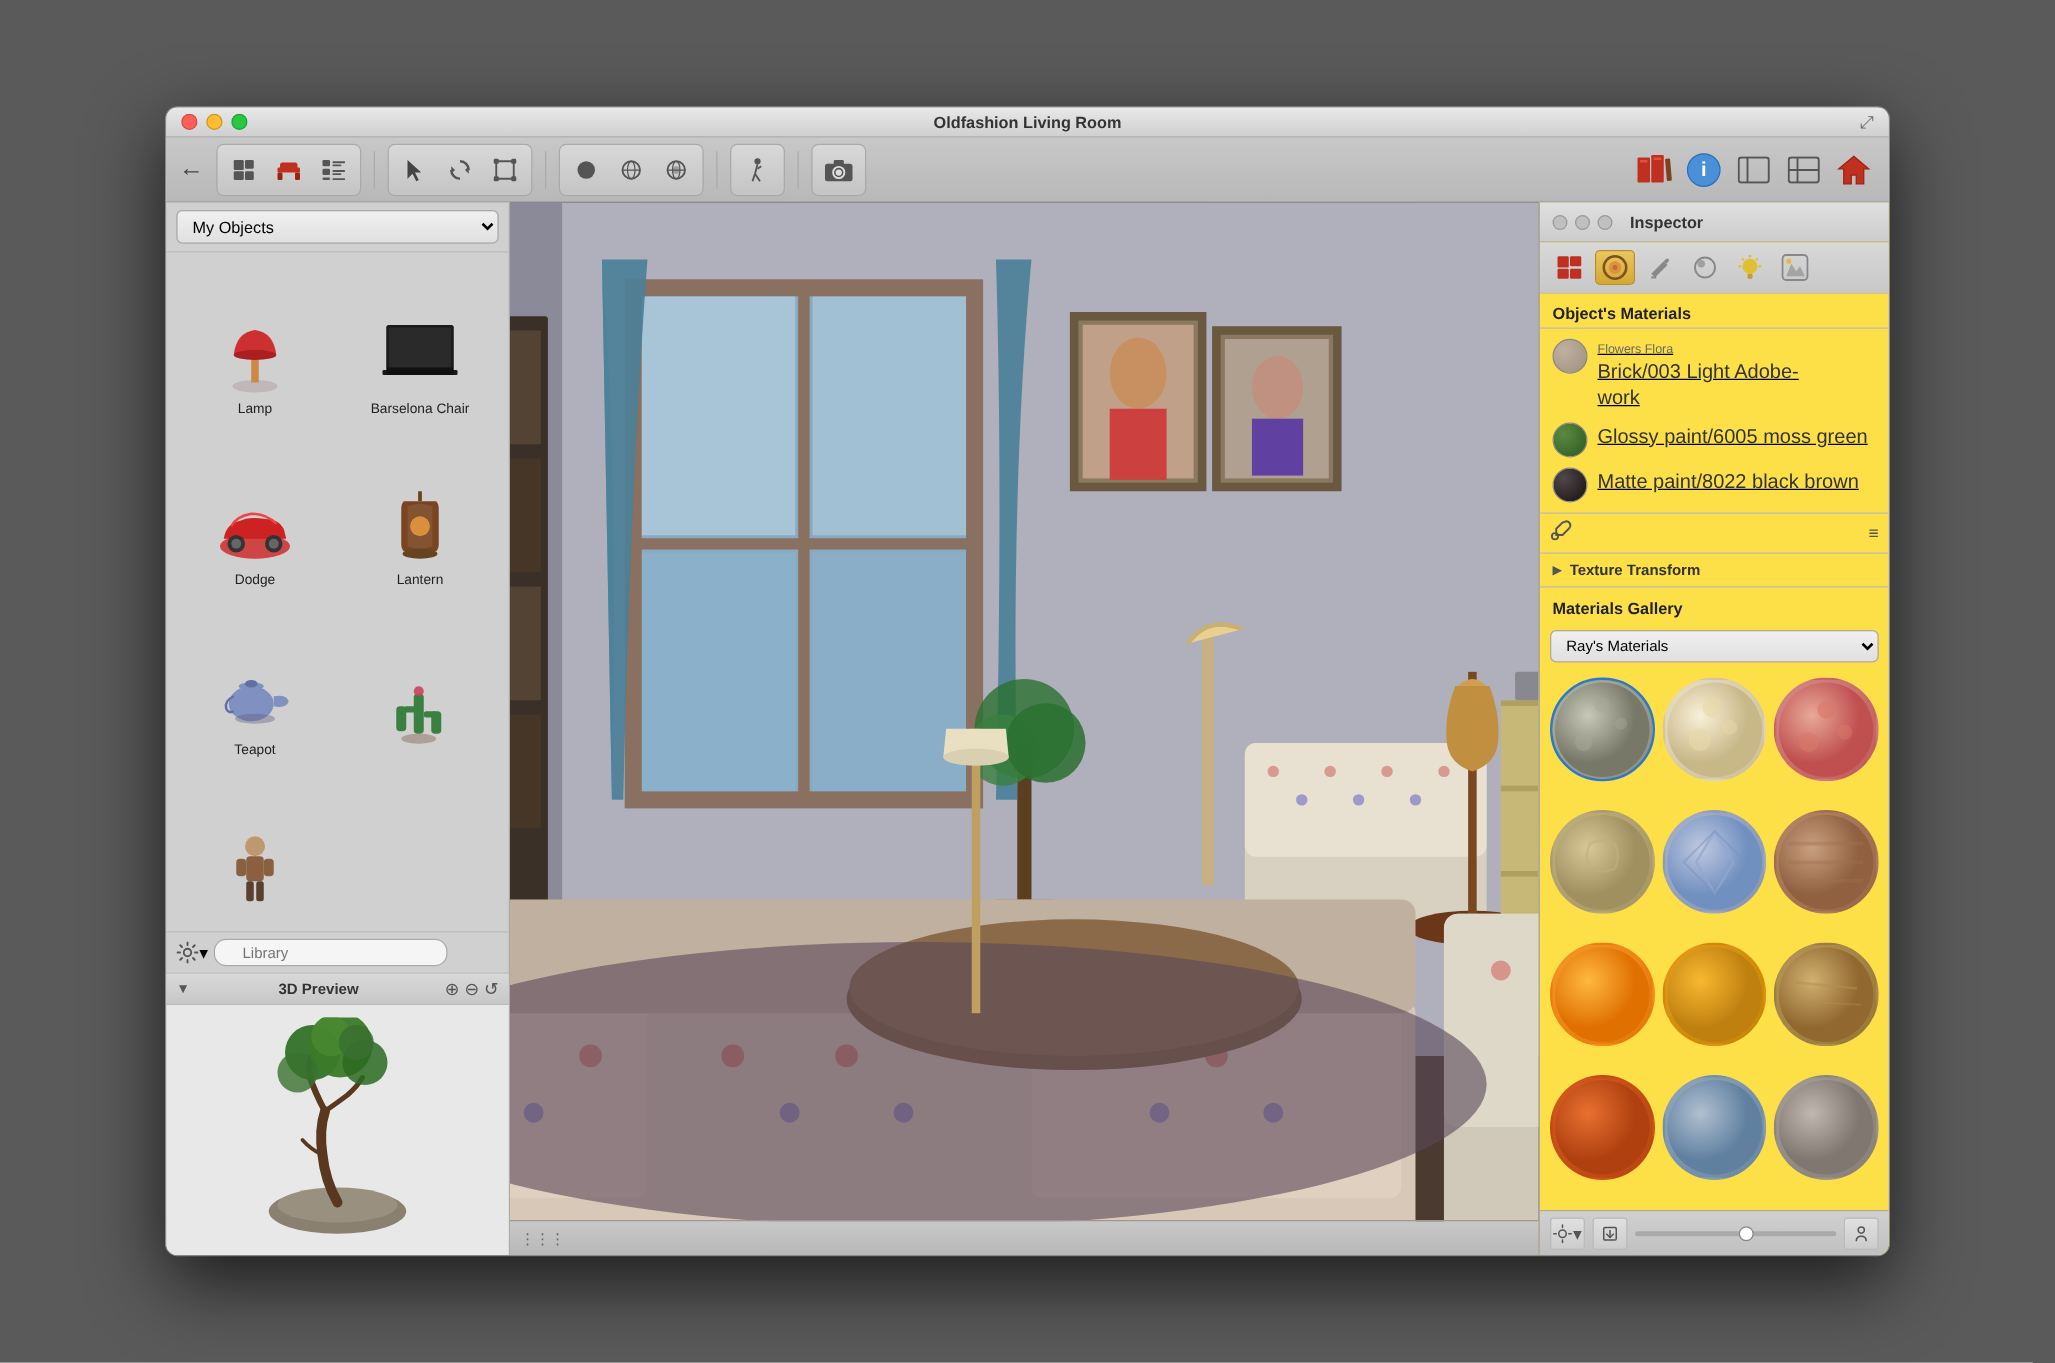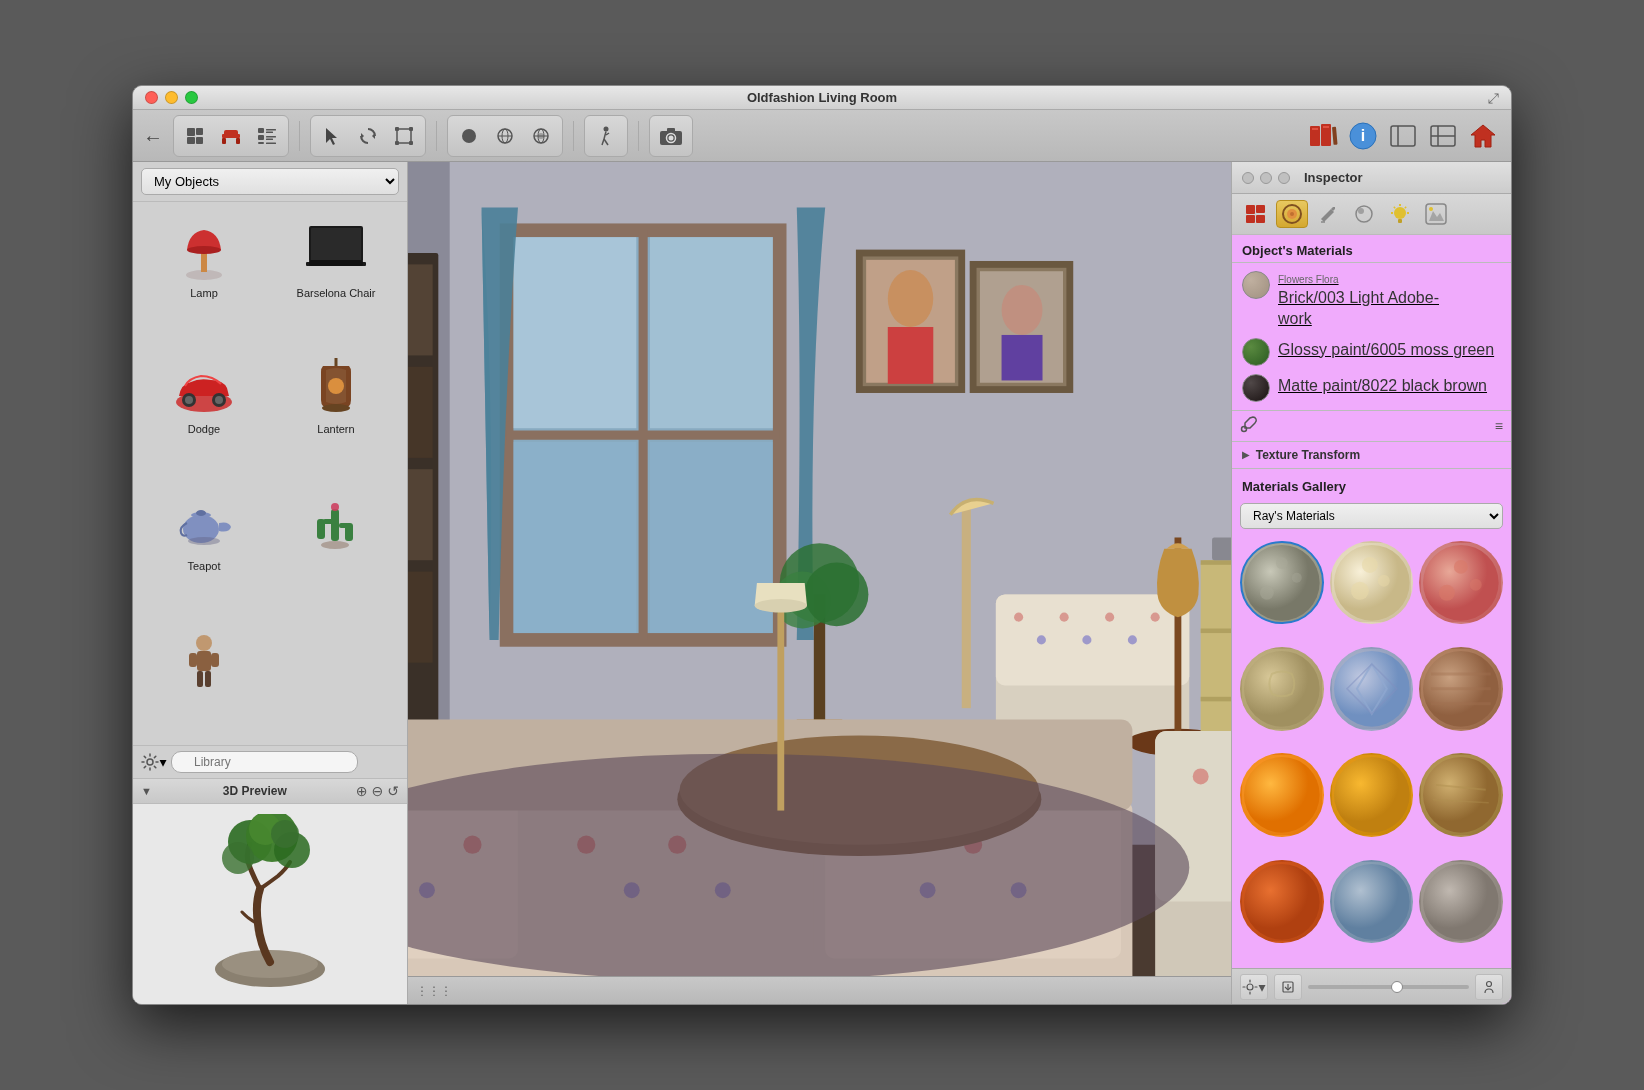--- a/index.html
+++ b/index.html
@@ -154,21 +154,21 @@
       align-items: center;
       padding: 8px 4px;
       cursor: pointer;
       border-radius: 4px;
     }
     .object-item.selected {
       background: transparent;
       border: 2px solid #4a9edd;
       border-radius: 6px;
     }
-    .object-item:not(.selected) { border: 2px solid transparent; }
+    .object-item:not(.selected) { border: 2px solid transparent; justify-content: flex-end; }
     .object-label {
       font-size: 11px;
       color: #222;
       text-align: center;
       margin-top: 2px;
     }
 
     .sidebar-bottom {
       border-top: 1px solid #bbb;
     }
@@ -271,21 +271,21 @@
       padding: 0 8px;
     }
     .viewport-handle {
       font-size: 12px;
       color: #666;
     }
 
     
     .inspector-panel {
       width: 280px;
-      background: #f0abfc;
+      background: #fde047;
       border-left: 1px solid #aaa;
       display: flex;
       flex-direction: column;
       flex-shrink: 0;
       position: relative;
     }
     .inspector-title-bar {
       height: 32px;
       background: linear-gradient(to bottom, #e0e0e0, #cccccc);
       border-bottom: 1px solid #aaa;

